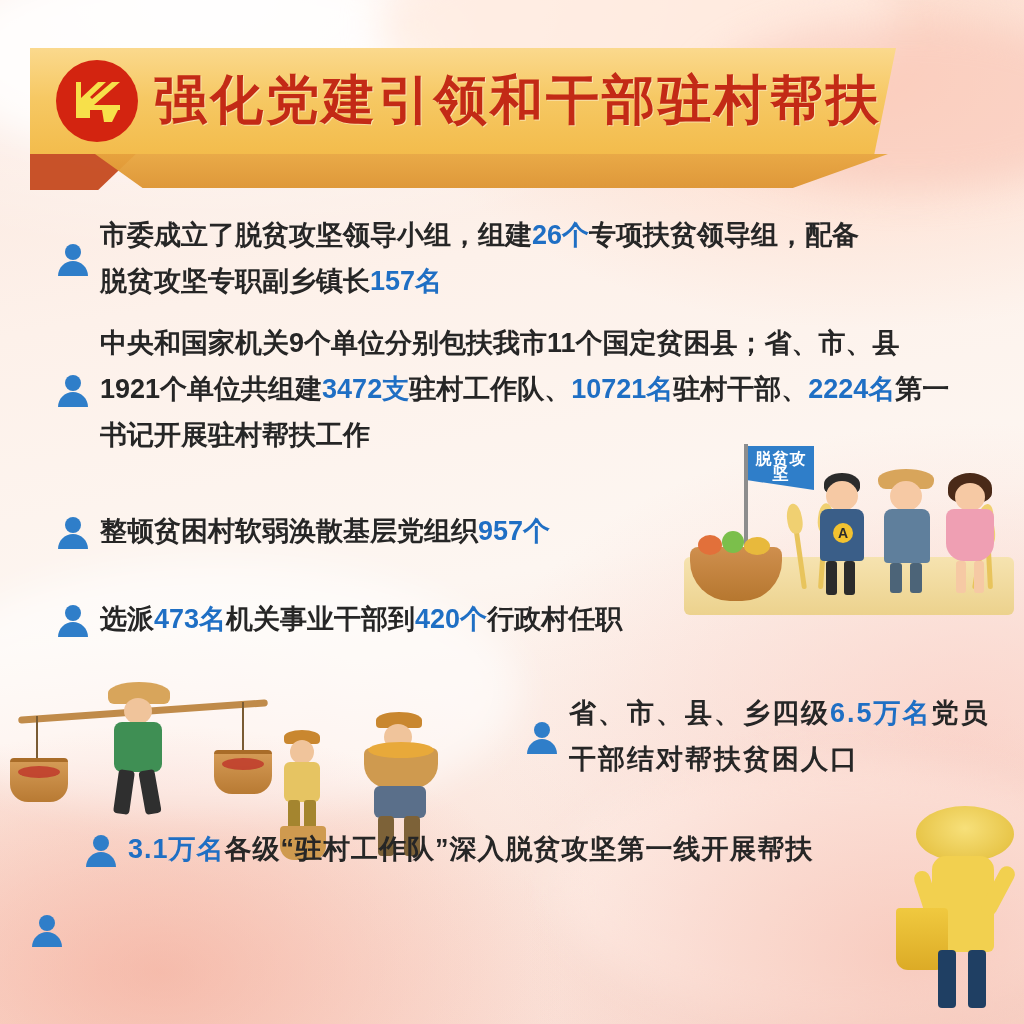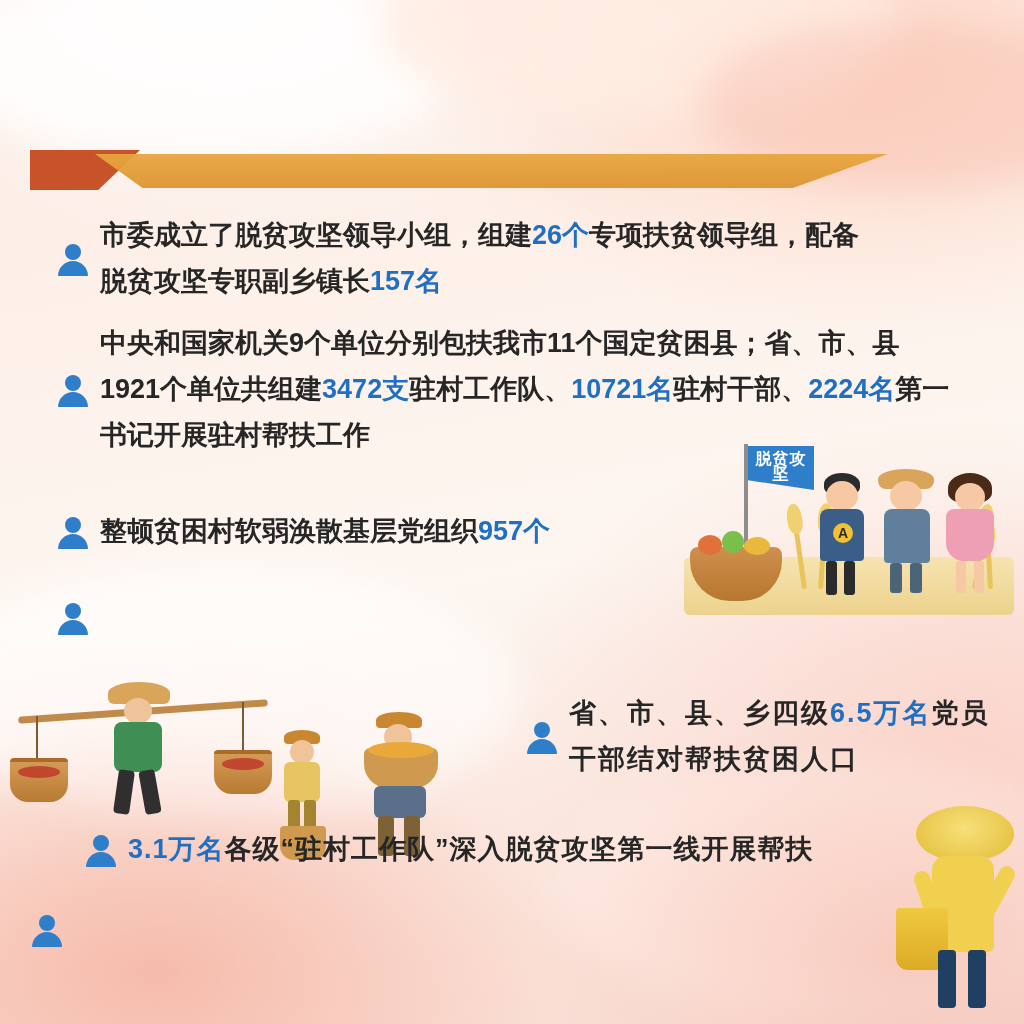--- a/index.html
+++ b/index.html
@@ -323,20 +323,32 @@
   <div class="cloud c1"></div>
   <div class="cloud c2"></div>
   <div class="cloud c3"></div>
   <div class="cloud c4"></div>
   <div class="cloud c5"></div>
   <div class="wash w1"></div>
   <div class="wash w2"></div>
 
   <div class="banner-shadow"></div>
   <div class="banner-tail"></div>
+  <div class="banner">
+    <div class="emblem">
+      <svg width="86" height="86" viewBox="0 0 86 86">
+        <circle cx="43" cy="43" r="41" fill="#d32410"></circle>
+        <g fill="#f7e04a">
+          <path d="M22 60 L22 24 L27 24 L27 40 L44 24 L52 24 L36 39 L38 41 L58 24 L66 24 L40 47 L66 47 L66 52 L36 52 L36 60 Z"></path>
+          <path d="M48 52 L64 52 L58 64 L50 64 Z"></path>
+        </g>
+      </svg>
+    </div>
+    <div class="banner-title">强化党建引领和干部驻村帮扶</div>
+  </div>
 
   <div class="illus-family">
     <div class="ground"></div>
     <div class="wheat" style="left:118px; transform: rotate(-8deg);"></div>
     <div class="wheat" style="left:134px; transform: rotate(4deg);"></div>
     <div class="wheat" style="left:288px; transform: rotate(9deg);"></div>
     <div class="wheat" style="left:304px; transform: rotate(-3deg); height:56px;"></div>
     <div class="flagpole"></div>
     <div class="flag">脱贫攻坚</div>
     <div class="basket">
@@ -448,20 +460,21 @@
       <span class="btext"><span class="dk">整顿贫困村软弱涣散基层党组织</span><span class="num">957个</span></span>
     </div>
 
     <div class="bullet" id="b4">
       <span class="person-icon">
         <svg width="34" height="36" viewBox="0 0 34 36">
             <circle cx="17" cy="9" r="8" fill="#2f7ec9"></circle>
             <path d="M2 33c0-8.3 6.7-15 15-15s15 6.7 15 15z" fill="#2f7ec9"></path>
           </svg>
       </span>
+      <span class="btext"><span class="dk">选派</span><span class="num">473名</span><span class="dk">机关事业干部到</span><span class="num">420个</span><span class="dk">行政村任职</span></span>
     </div>
 
     <div class="bullet" id="b5">
       <span class="person-icon">
         <svg width="34" height="36" viewBox="0 0 34 36">
             <circle cx="17" cy="9" r="8" fill="#2f7ec9"></circle>
             <path d="M2 33c0-8.3 6.7-15 15-15s15 6.7 15 15z" fill="#2f7ec9"></path>
           </svg>
       </span>
       <span class="btext"><span class="dk">省、市、县、乡四级</span><span class="num">6.5万名</span><span class="dk">党员干部结对帮扶贫困人口</span></span>

